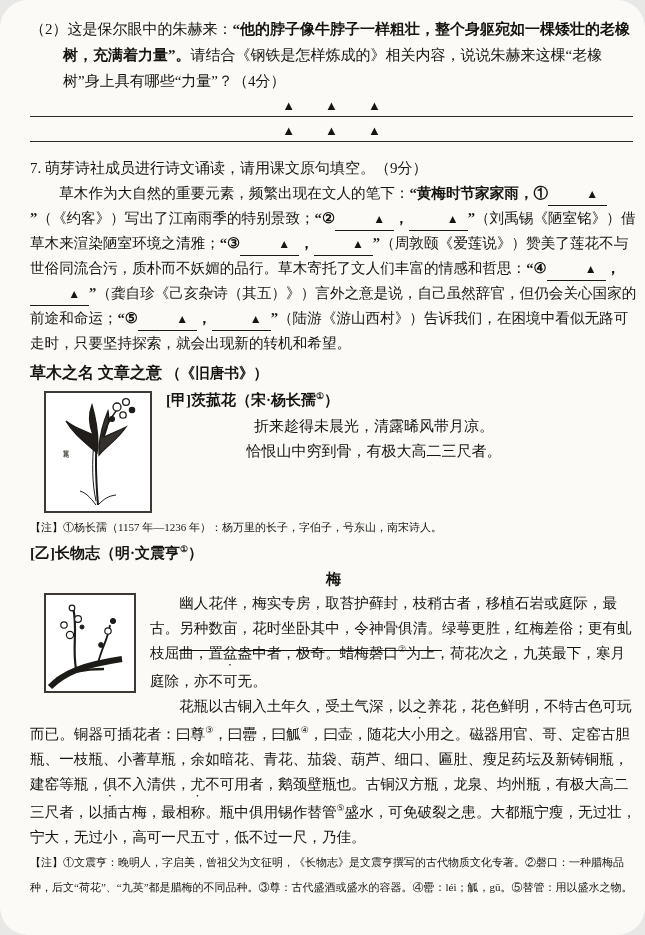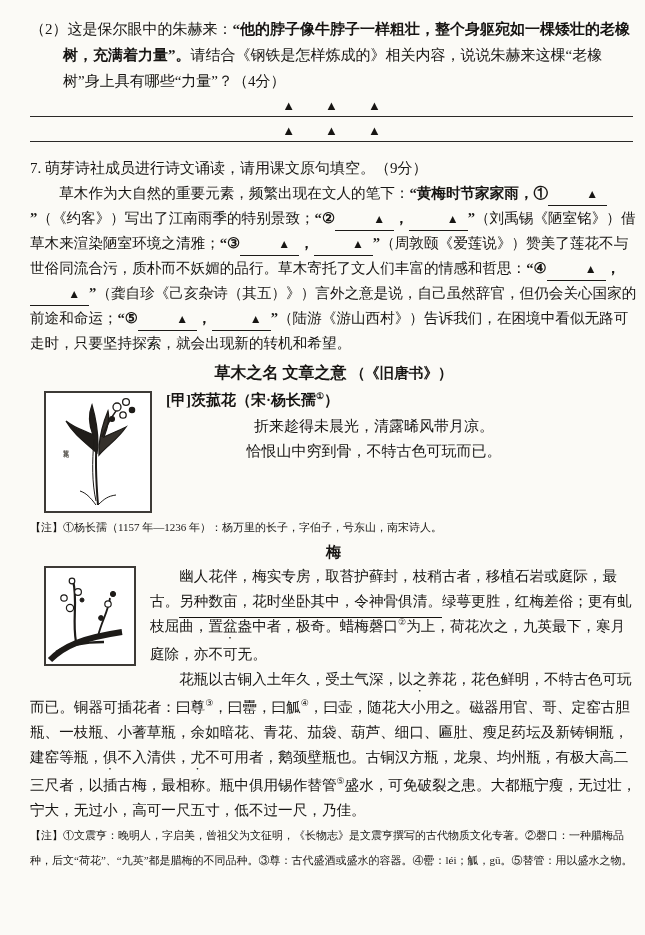--- a/index.html
+++ b/index.html
@@ -1,45 +1,45 @@
 <!DOCTYPE html>
 <html><head>
 <meta charset="utf-8">
 <style>
   html,body{margin:0;padding:0;background:#e8e8e6;}
   .page{
     position:relative;width:645px;height:935px;overflow:hidden;
     background:#fbfaf6;box-sizing:border-box;
     padding:16px 8px 0 30px;
     font-family:"Liberation Serif","DejaVu Serif",serif;
-    font-size:15px;line-height:25px;color:#171513;
+    font-size:15px;line-height:25px;color:#171513;border-radius:28px;
   }
   p{margin:0;}
   .hang{padding-left:2.2em;text-indent:-2.2em;line-height:26px;}
   .kai{font-weight:700;}
   .stem{margin-top:14px;}
   .q7p{text-indent:2em;font-size:14.6px;line-height:25px;}
   .blank{display:inline-block;min-width:26px;padding:0 9px;border-bottom:1.4px solid #1c1a18;text-align:center;line-height:22px;}
   .tri{font-size:12px;letter-spacing:0;}
   .ans-line{height:20px;border-bottom:1.6px solid #2b2927;text-align:center;margin:2px 4px 4px 0;line-height:20px;}
   .ans-line .tri{margin:0 15px;font-size:13px;vertical-align:bottom;}
-  .main-title{text-align:center;font-weight:700;font-size:16px;margin:4px 0 2px;}
+  .main-title{font-weight:700;font-size:16px;margin:4px 0 2px;}
   .main-title .src{font-weight:700;font-size:14.6px;}
   .sub-header{text-align:left;font-weight:700;margin:1px 0;}
   .small-title{text-align:center;font-weight:700;line-height:24px;clear:both;}
   .jia-block{overflow:visible;}
   .jia-wrap{padding-right:55px;}
   .img-box{float:left;background:#fff;border:2px solid #3d3a36;box-sizing:border-box;position:relative;}
   .cigu{width:108px;height:122px;margin:3px 14px 2px 14px;}
   .plum{width:92px;height:100px;margin:2px 14px 2px 14px;}
   .vlabel{position:absolute;left:7px;top:44%;writing-mode:vertical-rl;font-size:6px;color:#44403a;letter-spacing:1px;}
   .poem-line{text-align:center;font-weight:400;line-height:25px;}
   .note{clear:both;font-size:11px;line-height:25px;}
   .para{text-indent:2em;font-size:14.6px;line-height:25px;}
-  .ul{border-bottom:1.2px solid #15130f;padding-bottom:8px;margin-top:40px;}
+  .ul{border-bottom:1.2px solid #15130f;padding-bottom:14px;margin-top:40px;}
   .emph{-webkit-text-emphasis:dot;-webkit-text-emphasis-position:under right;text-emphasis:dot;text-emphasis-position:under right;}
   sup{font-size:9px;line-height:0;}
 </style>
 </head>
 <body>
 
 <div class="page">
 
   <section>
     <p class="hang"><span>（2）这是保尔眼中的朱赫来：</span><span class="kai">“他的脖子像牛脖子一样粗壮，整个身躯宛如一棵矮壮的老橡树，充满着力量”。</span><span>请结合《钢铁是怎样炼成的》相关内容，说说朱赫来这棵“老橡树”身上具有哪些“力量”？（4分）</span></p>
@@ -71,25 +71,26 @@
             <circle cx="66" cy="26" r="2.4" fill="#201d1a"></circle>
             <path d="M50 112 C44 104 40 100 34 98 M52 112 C58 106 62 103 70 102" stroke-width="1"></path>
             <path d="M48 46 C46 70 46 90 50 108" stroke-width="1"></path>
           </g>
         </svg>
         <span class="vlabel">茨菰花</span>
       </div>
       <div class="jia-wrap">
         <p class="sub-header"><span>[甲]茨菰花（宋·杨长孺</span><sup>①</sup><span>）</span></p>
         <p class="poem-line">折来趁得未晨光，清露晞风带月凉。</p>
-        <p class="poem-line">恰恨山中穷到骨，不特古色可玩而已。</p>
+        <p class="poem-line">恰恨山中穷到骨，有极大高二三尺者。</p>
       </div>
     </div>
     <p class="note">【注】①杨长孺（1157 年—1236 年）：杨万里的长子，字伯子，号东山，南宋诗人。</p>
 
+    <p class="sub-header" style="clear:both"><span>[乙]长物志（明·文震亨</span><sup>①</sup><span>）</span></p>
     <p class="small-title">梅</p>
 
     <div>
       <div class="img-box plum">
         <svg width="88" height="96" viewBox="0 0 88 96">
           <g stroke="#1d1b18" fill="none">
             <path d="M4 92 C18 78 36 70 76 64" stroke-width="6"></path>
             <path d="M10 84 C24 76 40 74 58 74" stroke-width="2.4"></path>
             <path d="M30 74 C26 52 32 34 27 12" stroke-width="2.2"></path>
             <path d="M52 68 C56 52 62 44 64 30" stroke-width="1.8"></path>

